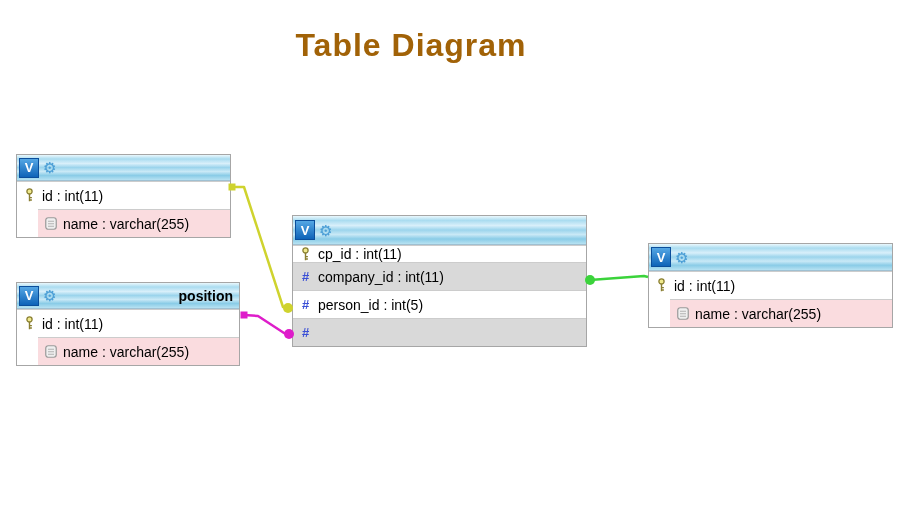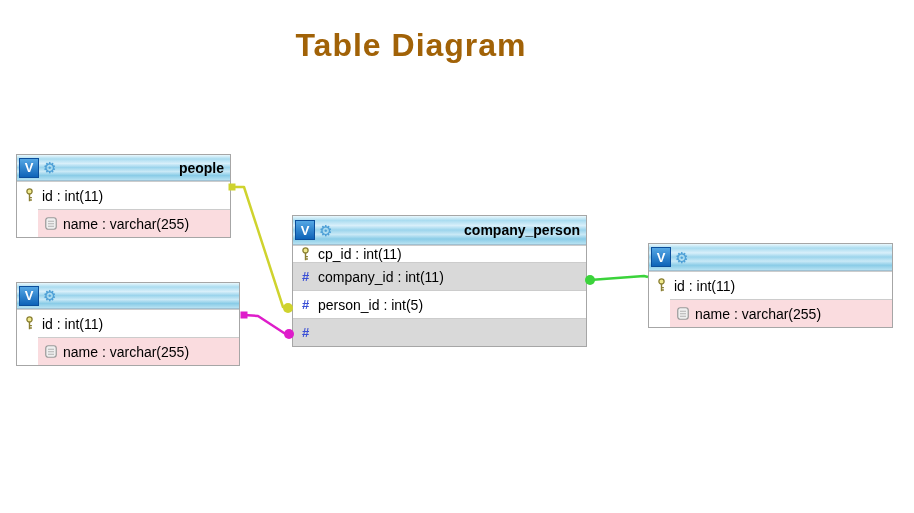--- a/index.html
+++ b/index.html
@@ -45,21 +45,20 @@
 </head>
 <body>
 
 <div id="canvas">
   <div class="page-title">Table Diagram</div>
   <div id="tables-layer">
       <div class="tbl" style="left: 16px; top: 154px; width: 215px;">
         <div class="hdr" style="height: 26px;">
           <span class="vbadge">V</span>
           <span class="gear">⚙</span>
-          <span class="tname">people</span>
         </div>
         <div class="row bg-white" style="height: 28px;">
           <span class="icn">
             <svg width="11" height="15" viewBox="0 0 11 15">
               <circle cx="5.5" cy="3.4" r="2.6" fill="#efe98c" stroke="#8a7f33" stroke-width="1.3"></circle>
               <path d="M5.5 6 V13.3 M5.5 9.6 h2.4 M5.5 12 h2.4" stroke="#8a7f33" stroke-width="1.4" fill="none"></path>
             </svg>
           </span>
           <span>id : int(11)</span>
         </div>
@@ -70,20 +69,21 @@
               <path d="M3 4.2 h6 M3 6.7 h6 M3 9.2 h6" stroke="#b3b3b3" stroke-width="1.1"></path>
             </svg>
           </span>
           <span>name : varchar(255)</span>
         </div>
       </div>
       <div class="tbl" style="left: 16px; top: 282px; width: 224px;">
         <div class="hdr" style="height: 26px;">
           <span class="vbadge">V</span>
           <span class="gear">⚙</span>
+          <span class="tname">position</span>
         </div>
         <div class="row bg-white" style="height: 28px;">
           <span class="icn">
             <svg width="11" height="15" viewBox="0 0 11 15">
               <circle cx="5.5" cy="3.4" r="2.6" fill="#efe98c" stroke="#8a7f33" stroke-width="1.3"></circle>
               <path d="M5.5 6 V13.3 M5.5 9.6 h2.4 M5.5 12 h2.4" stroke="#8a7f33" stroke-width="1.4" fill="none"></path>
             </svg>
           </span>
           <span>id : int(11)</span>
         </div>
@@ -94,21 +94,20 @@
               <path d="M3 4.2 h6 M3 6.7 h6 M3 9.2 h6" stroke="#b3b3b3" stroke-width="1.1"></path>
             </svg>
           </span>
           <span>name : varchar(255)</span>
         </div>
       </div>
       <div class="tbl" style="left: 292px; top: 215px; width: 295px;">
         <div class="hdr" style="height: 29px;">
           <span class="vbadge">V</span>
           <span class="gear">⚙</span>
-          <span class="tname">company_person</span>
         </div>
         <div class="row bg-white" style="height: 17px;">
           <span class="icn">
             <svg width="11" height="15" viewBox="0 0 11 15">
               <circle cx="5.5" cy="3.4" r="2.6" fill="#efe98c" stroke="#8a7f33" stroke-width="1.3"></circle>
               <path d="M5.5 6 V13.3 M5.5 9.6 h2.4 M5.5 12 h2.4" stroke="#8a7f33" stroke-width="1.4" fill="none"></path>
             </svg>
           </span>
           <span>cp_id : int(11)</span>
         </div>

